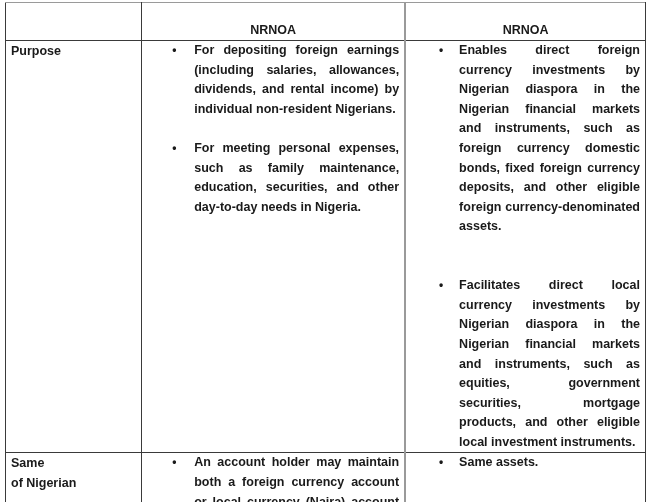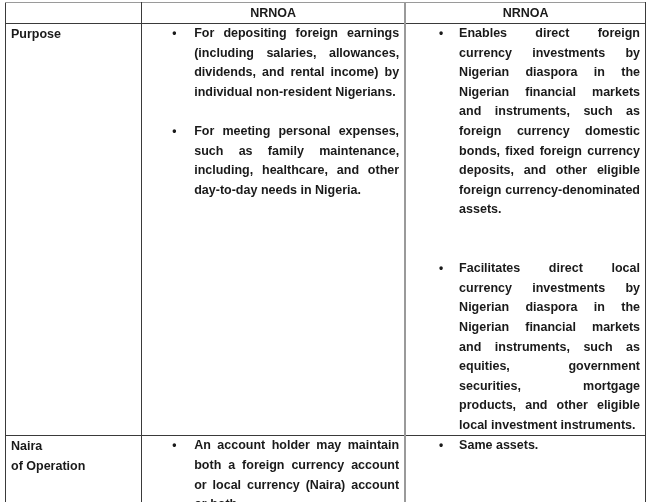--- a/index.html
+++ b/index.html
@@ -30,21 +30,21 @@
       border: 1px solid #3a3a3a;
       vertical-align: top;
       padding: 0;
     }
     .tbl tr.hdr th {
       border-top: 1px solid #9a9a9a;
       height: 19px;
       font-weight: bold;
       text-align: center;
       line-height: 19px;
-      padding-top: 1px;
+      padding-top: 18px;
     }
     .tbl tr.last td {
       border-bottom: none;
     }
     .col1 { width: 136px; }
     .col2 { width: 263px; }
     .col3 { width: 240px; }
     .tbl .c2 { border-right: 2px solid #9a9a9a; }
     .label {
       padding: 1px 0 0 5px;
@@ -92,21 +92,21 @@
     </td>
     <td class="c2 purpose-c2">
       <ul class="bl">
         <li>
           <span class="bullet">•</span>
           <span>For depositing foreign earnings (including salaries, allowances, dividends, and rental income) by individual non-resident Nigerians.</span>
         </li>
         <li class="gap"></li>
         <li>
           <span class="bullet">•</span>
-          <span>For meeting personal expenses, such as family maintenance, including, healthcare, and other day-to-day needs in Nigeria.</span>
+          <span>For meeting personal expenses, such as family maintenance, education, securities, and other day-to-day needs in Nigeria.</span>
         </li>
       </ul>
     </td>
     <td class="c3 purpose-c3">
       <ul class="bl">
         <li>
           <span class="bullet">•</span>
           <span>Enables direct foreign currency investments by Nigerian diaspora in the Nigerian financial markets and instruments, such as foreign currency domestic bonds, fixed foreign currency deposits, and other eligible foreign currency-denominated assets.</span>
         </li>
         <li class="gap"></li>
@@ -115,22 +115,22 @@
           <span class="bullet">•</span>
           <span>Facilitates direct local currency investments by Nigerian diaspora in the Nigerian financial markets and instruments, such as equities, government securities, mortgage products, and other eligible local investment instruments.</span>
         </li>
       </ul>
     </td>
   </tr>
 
   <tr class="mode last">
     <td>
       <div class="label">
-        <div>Naira</div>
-        <div>of Operation</div>
+        <div>Same</div>
+        <div>of Nigerian</div>
       </div>
     </td>
     <td class="c2">
       <ul class="bl">
         <li>
           <span class="bullet">•</span>
           <span>An account holder may maintain both a foreign currency account or local currency (Naira) account or both.</span>
         </li>
       </ul>
     </td>

